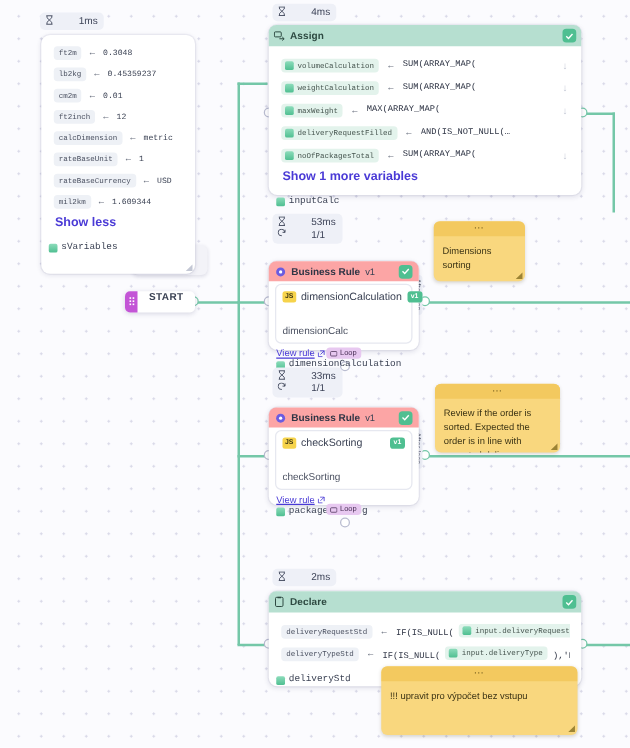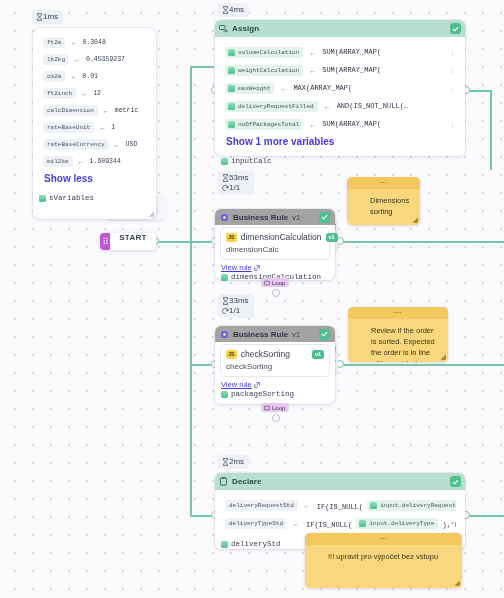--- a/index.html
+++ b/index.html
@@ -34,21 +34,21 @@
     position: absolute;
     background: #eef0f7;
     border-radius: 4px;
     padding: 2px 5px 2px 4px;
     display: flex; flex-direction: column;
     gap: 0px;
     font-size: 8px; color: #3c4257;
     line-height: 10px;
     z-index: 6;
   }
-  .badge-row { display: flex; align-items: center; gap: 0; }
+  .badge-row { display: flex; gap: 20px; }
   .badge-row svg { display: block; }
 
   
   .node {
     position: absolute;
     background: #ffffff;
     border-radius: 7px;
     box-shadow: 0 1px 4px rgba(40,40,90,0.13), 0 0 0 1px rgba(40,40,90,0.05);
     z-index: 5;
     box-sizing: border-box;
@@ -143,21 +143,21 @@
     flex: 1;
     font-family: "Liberation Mono", monospace;
     font-size: 7px;
     color: #2f3545;
     white-space: nowrap; overflow: hidden;
   }
   .as-arrowdown { color: #c3c7d4; font-size: 8px; padding-right: 2px; }
 
   
   .br-head {
-    background: #a3a3a3;
+    background: #fca5a5;
     border-radius: 6px 6px 0 0;
     height: 16px;
     display: flex; align-items: center; gap: 4px;
     padding: 0 5px;
     font-size: 8px; color: #2f3545; font-weight: bold;
   }
   .br-head .ver { font-weight: normal; color: #3b4254; font-size: 7.5px; }
   .br-card {
     margin: 2px 5px 1px 5px;
     border: 1px solid #e6e8f0;
@@ -172,21 +172,21 @@
     border-radius: 2px;
     padding: 1.5px 2px;
     font-family: "Liberation Sans", sans-serif;
   }
   .br-name { font-size: 8.5px; color: #3b4254; flex: 1; white-space: nowrap; }
   .v-badge {
     background: #4fbf91; color: #ffffff;
     font-size: 5.5px; font-weight: bold;
     border-radius: 2.5px; padding: 1.5px 3px;
   }
-  .br-sub { font-size: 8px; color: #4a5060; margin-top: 3px; }
+  .br-sub { font-size: 8px; color: #4a5060; margin-top: 18px; }
   .br-link {
     padding: 2px 6px 1px 6px;
     font-size: 7.5px; color: #4a3ad6;
     text-decoration: underline;
     display: flex; align-items: center; gap: 2px;
   }
 
   
   .loop-pill {
     position: absolute;
@@ -223,21 +223,20 @@
     background: #f3c95f;
     display: flex; align-items: center; justify-content: center;
     font-size: 8px; color: #7a6320; letter-spacing: 1px;
     line-height: 6px;
   }
   .sticky-text {
     padding: 6px 7px;
     font-size: 7.5px;
     color: #3c3415;
     line-height: 11px;
-    margin-left: 16px;
   }
   .sticky-resize {
     position: absolute; right: 2px; bottom: 1px;
     font-size: 7px; color: #9c8334;
   }
 
   
   .start-node {
     position: absolute;
     height: 17px;

